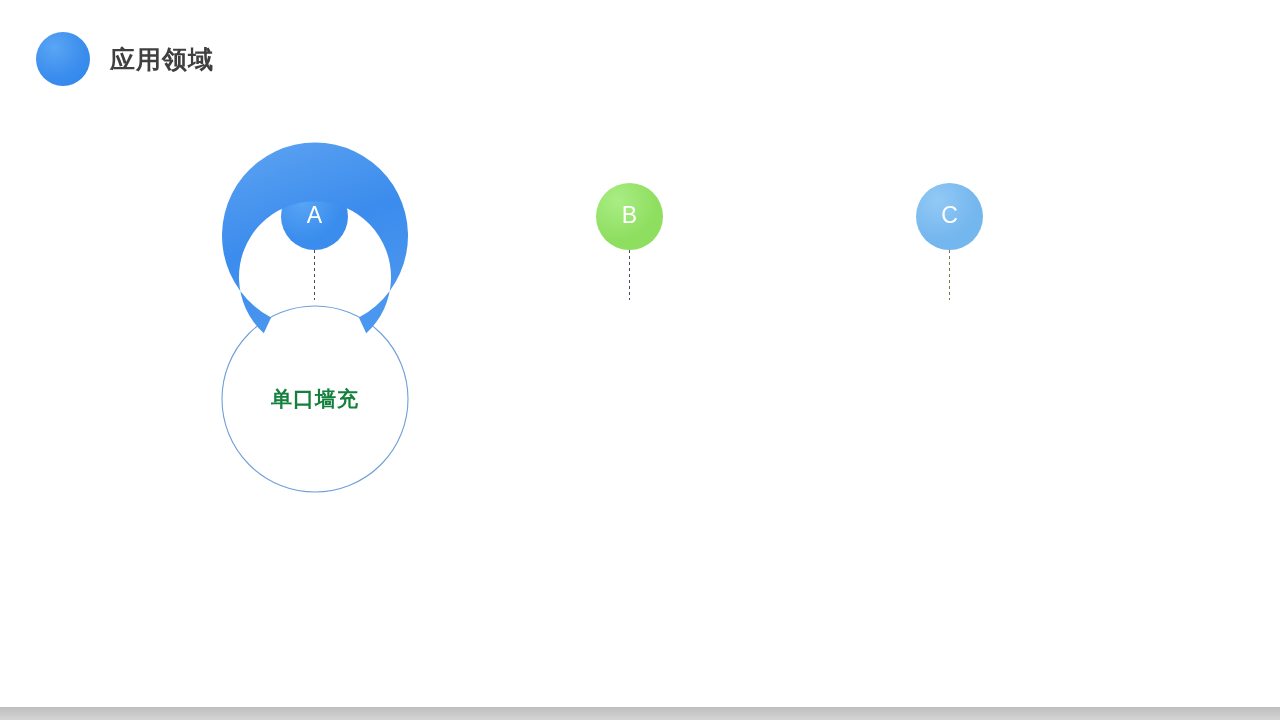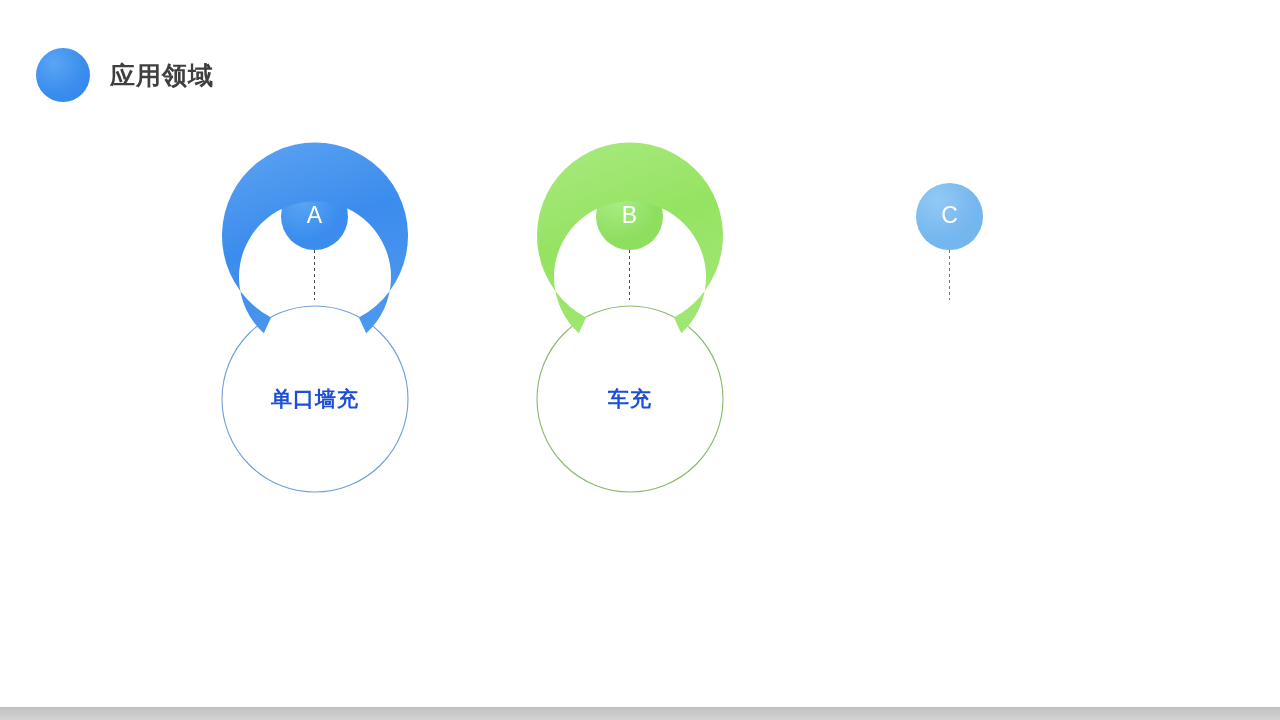--- a/index.html
+++ b/index.html
@@ -21,21 +21,21 @@
     top: 0;
     width: 1280px;
     height: 720px;
     background: #ffffff;
   }
 
   
   .header {
     position: absolute;
     left: 0;
-    top: 16px;
+    top: 0;
     width: 1280px;
     height: 110px;
   }
   .header-bullet {
     position: absolute;
     left: 36px;
     top: 32px;
     width: 54px;
     height: 54px;
     border-radius: 50%;
@@ -118,21 +118,21 @@
     position: absolute;
     left: 0;
     top: 0;
     width: 206px;
     height: 206px;
     display: flex;
     align-items: center;
     justify-content: center;
     font-size: 21px;
     font-weight: bold;
-    color: #1d4ed8;
+    color: #15803d;
     letter-spacing: 1px;
     pointer-events: none;
   }
 
   
   .footer-bar {
     position: absolute;
     left: 0;
     top: 707px;
     width: 1280px;
@@ -173,34 +173,20 @@
     </div>
   </div>
 
   <div class="group" id="group-1">
     <div class="badge" style="background: radial-gradient(circle at 32% 26%, rgb(169, 237, 132) 0%, rgb(142, 222, 96) 60%, rgb(142, 222, 96) 100%);">
       <span class="badge-letter">B</span>
     </div>
     <div class="connector">
       <div class="connector-line" id="conn-1" style="color: rgb(74, 74, 106);"></div>
     </div>
-    <div class="ring-wrap">
-      <svg viewBox="0 0 206 206" xmlns="http://www.w3.org/2000/svg">
-        <defs>
-          <linearGradient id="ringgrad1" x1="0" y1="0" x2="0.35" y2="1">
-            <stop offset="0%" stop-color="#aaea80"></stop>
-            <stop offset="55%" stop-color="#95e362"></stop>
-            <stop offset="100%" stop-color="#9fe772"></stop>
-          </linearGradient>
-        </defs>
-        <circle class="ring-thin" cx="103" cy="103" r="93" fill="none" stroke="#8ab96a" stroke-width="1.1"></circle>
-        <path class="ring-arc" d="M 146.9 21.6 A 93 93 0 1 0 59.1 21.6 L 51.8 37.3 A 76 76 0 1 1 154.2 37.3 Z" fill="url(#ringgrad1)" stroke="none"></path>
-      </svg>
-      <div class="ring-label">车充</div>
-    </div>
   </div>
 
   <div class="group" id="group-2">
     <div class="badge" style="background: radial-gradient(circle at 32% 26%, rgb(146, 201, 245) 0%, rgb(116, 182, 238) 60%, rgb(116, 182, 238) 100%);">
       <span class="badge-letter">C</span>
     </div>
     <div class="connector">
       <div class="connector-line" id="conn-2" style="color: rgb(122, 122, 74);"></div>
     </div>
   </div>

